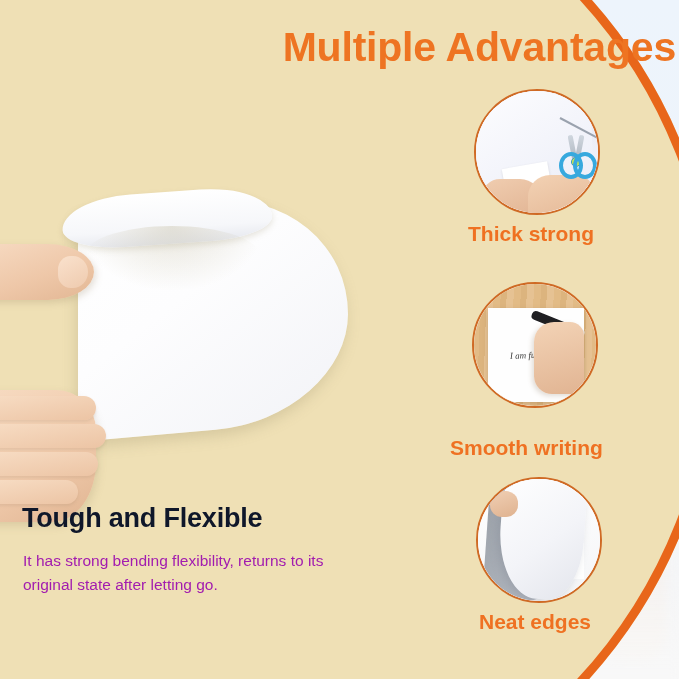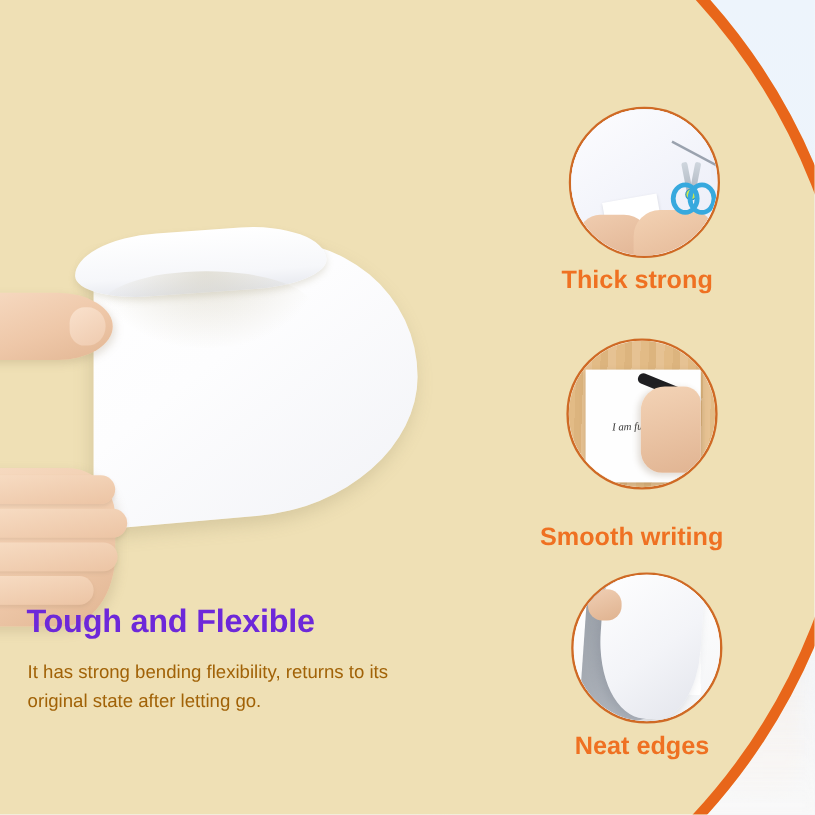--- a/index.html
+++ b/index.html
@@ -202,30 +202,30 @@
     letter-spacing: -0.2px;
     white-space: nowrap;
   }
 
   
   .left-heading {
     position: absolute;
     left: 22px; top: 503px;
     font-size: 27px;
     font-weight: bold;
-    color: #6d28d9;
+    color: #0f172a;
     letter-spacing: -0.2px;
   }
   .left-body {
     position: absolute;
     left: 23px; top: 549px;
     width: 330px;
     font-size: 15.5px;
     line-height: 1.52;
-    color: #a16207;
+    color: #a21caf;
   }
 
   
   .feature {
     position: absolute;
   }
   .circle {
     position: relative;
     width: 126px; height: 126px;
     border-radius: 50%;
@@ -383,20 +383,21 @@
     <div class="thumb">
       <div class="nail"></div>
     </div>
     <div class="palm"></div>
     <div class="finger f1"></div>
     <div class="finger f2"></div>
     <div class="finger f3"></div>
     <div class="finger f4"></div>
   </div>
 
+  <div class="title">Multiple Advantages</div>
 
   <div class="left-heading">Tough and Flexible</div>
   <div class="left-body">It has strong bending flexibility, returns to its original state after letting go.</div>
 
   <div class="feature f-thick">
     <div class="circle">
       <div class="c1-bg"></div>
       <div class="c1-sheet"></div>
       <div class="c1-smallpaper"></div>
       <div class="c1-hand-l"></div>

